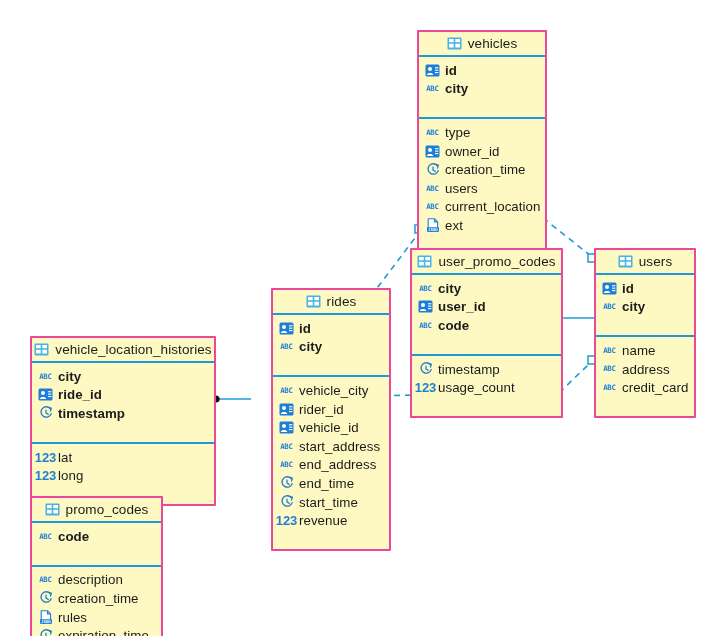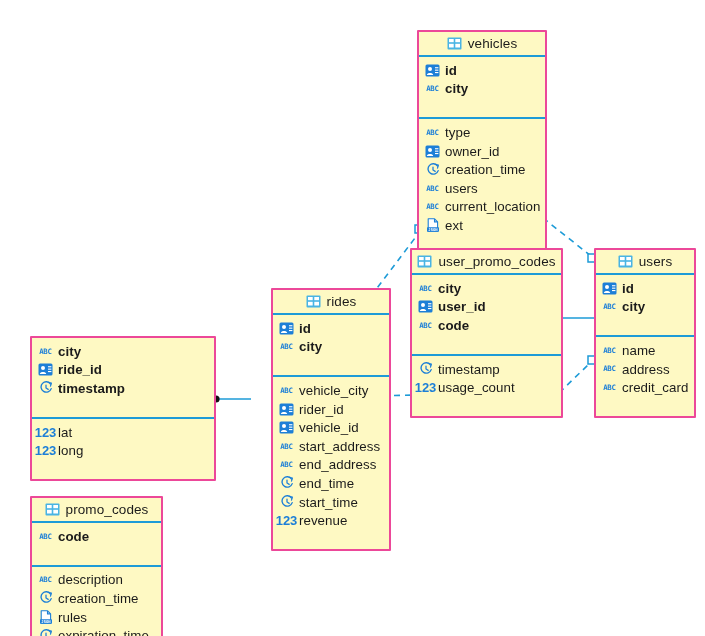--- a/index.html
+++ b/index.html
@@ -437,20 +437,32 @@
           </div>
           <div class="col-row">
             <span class="ic">
               <span class="ic-123">123</span>
             </span>
             <span class="col-name">revenue</span>
           </div>
         </div>
       </div>
       <div class="table-box" style="left: 30px; top: 336px; width: 186px;">
+        <div class="tbl-header">
+          <span class="ic">
+            <svg width="15" height="13" viewBox="0 0 15 13">
+              <rect x="0.5" y="0.5" width="14" height="12" rx="1" fill="#49b4e4"></rect>
+              <rect x="2" y="2" width="4.7" height="3.2" fill="#ffffff"></rect>
+              <rect x="8.3" y="2" width="4.7" height="3.2" fill="#ffffff"></rect>
+              <rect x="2" y="6.8" width="4.7" height="3.7" fill="#ffffff"></rect>
+              <rect x="8.3" y="6.8" width="4.7" height="3.7" fill="#ffffff"></rect>
+            </svg>
+          </span>
+          <span class="tbl-title">vehicle_location_histories</span>
+        </div>
         <div class="col-group">
           <div class="col-row key">
             <span class="ic">
               <span class="ic-abc">ABC</span>
             </span>
             <span class="col-name">city</span>
           </div>
           <div class="col-row key">
             <span class="ic">
               <svg width="15" height="13" viewBox="0 0 15 13">

